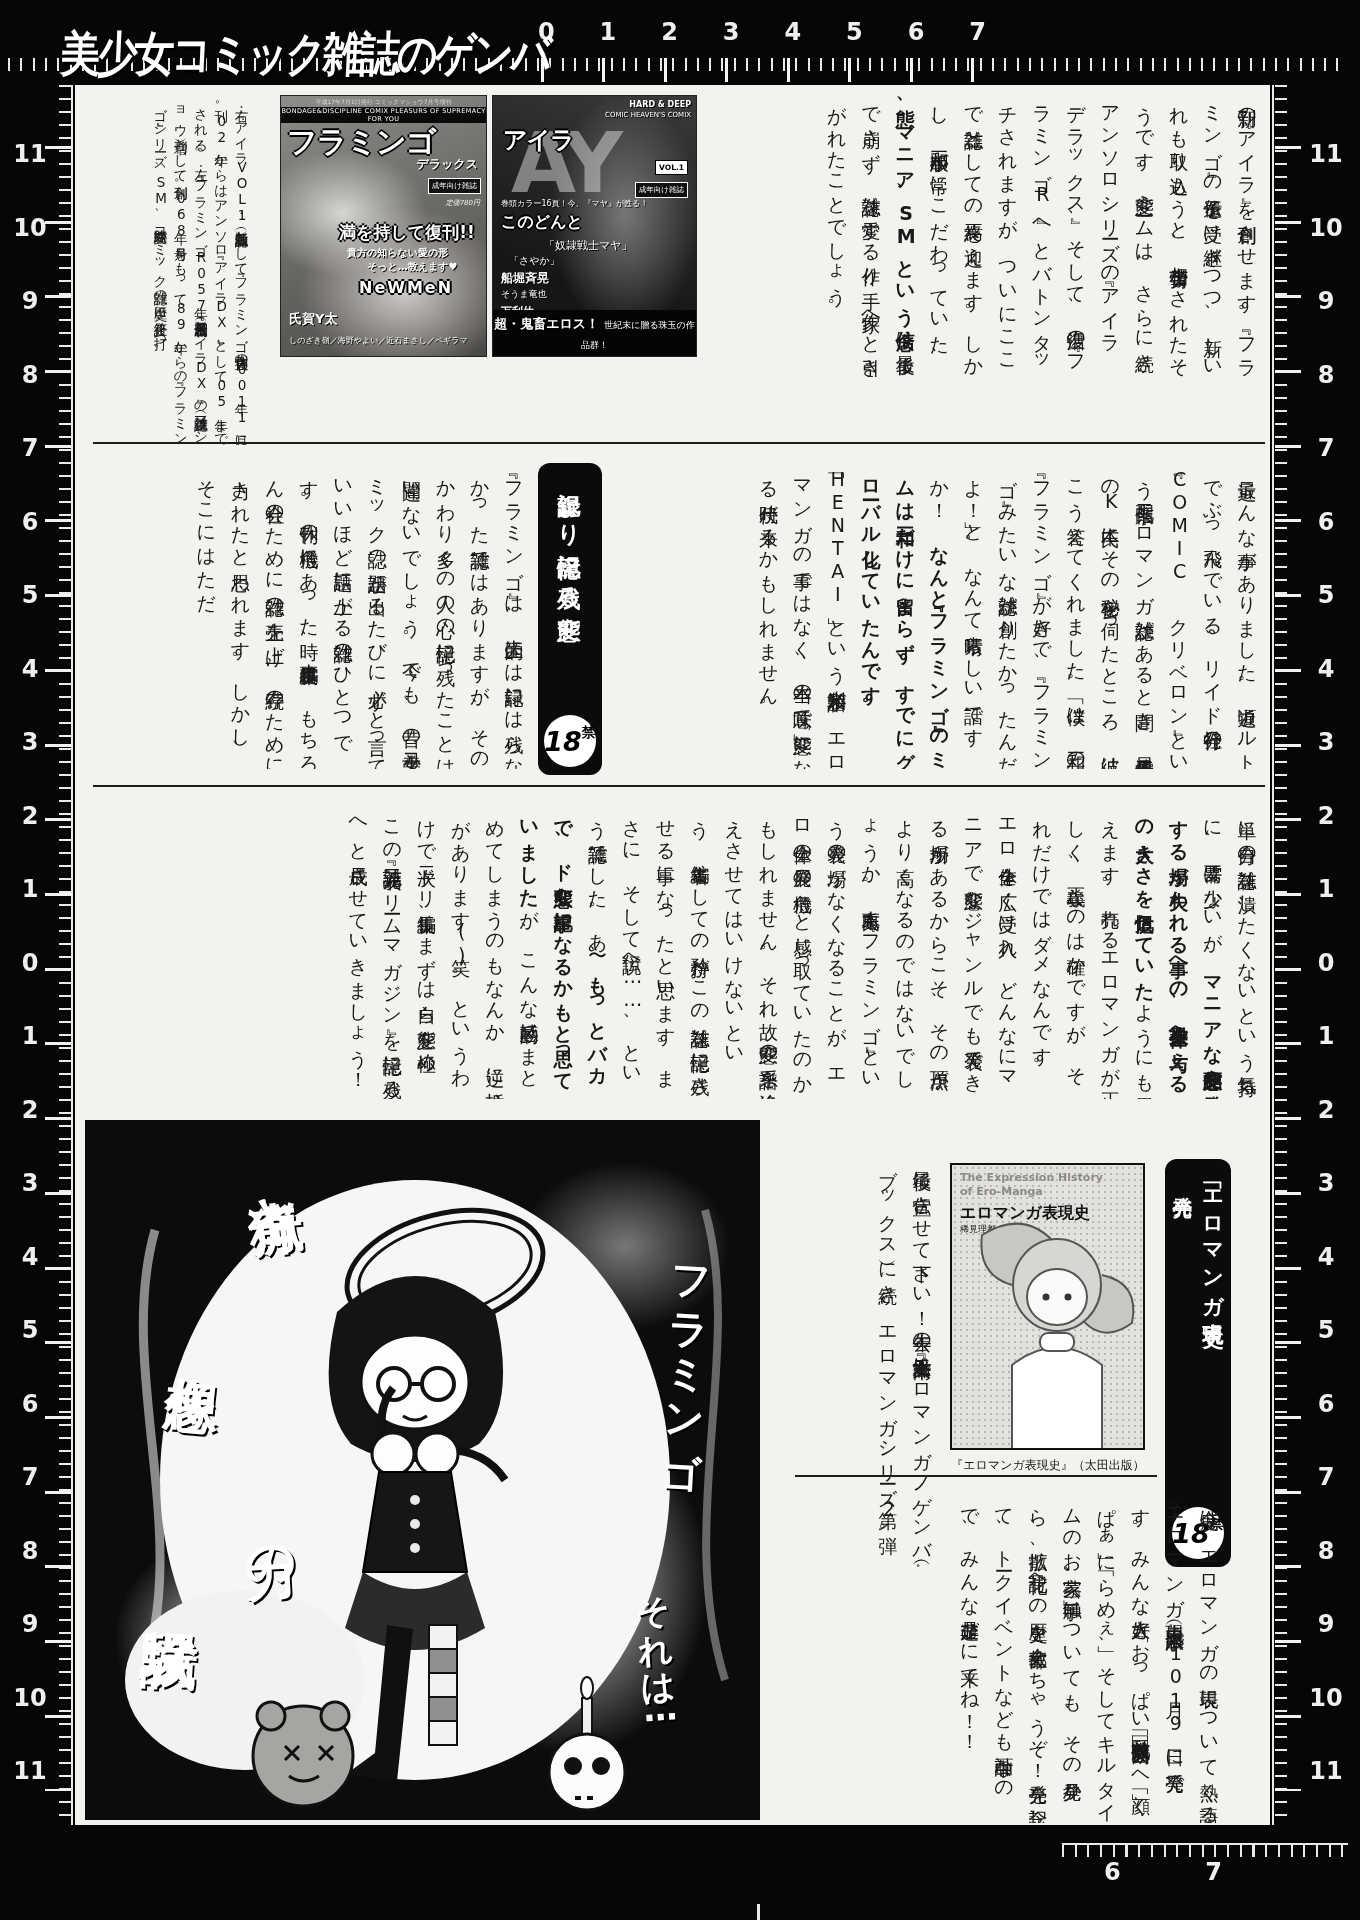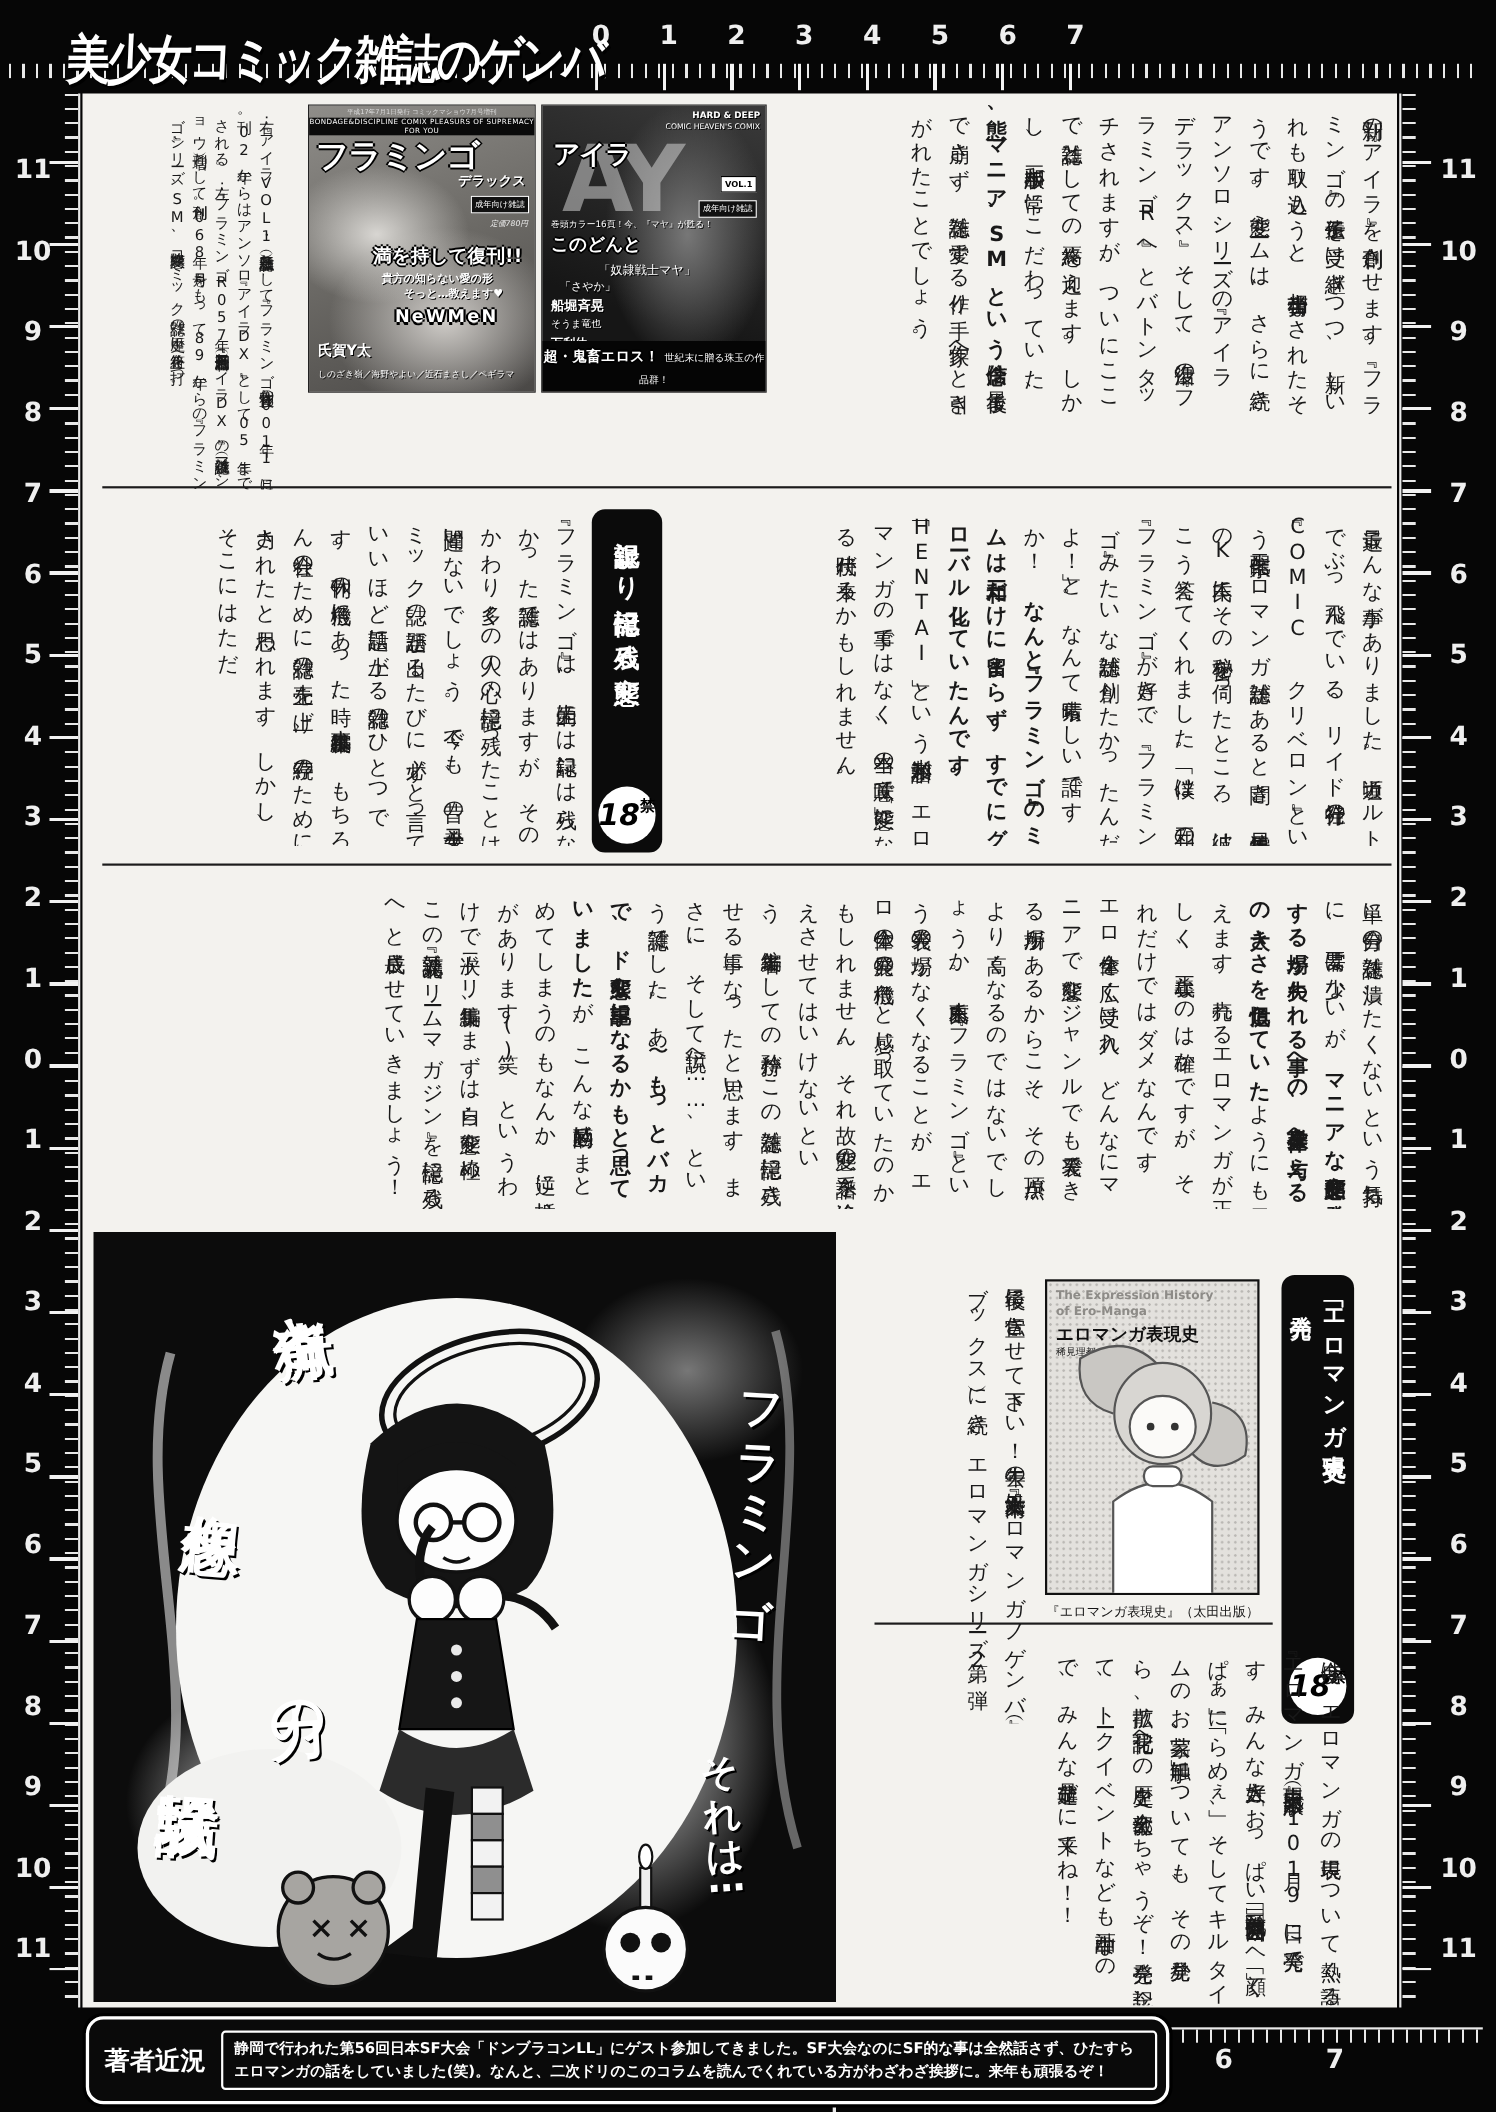--- a/index.html
+++ b/index.html
@@ -328,18 +328,14 @@
         <span class="num">18</span>
         <span class="kin">禁</span>
       </div>
     </div>
 
     <div class="divider" style="left:720px;top:1390px;width:362px;"></div>
 
     <div class="vtext" style="left:720px;top:1410px;width:432px;height:328px;">今度は、エロマンガの表現について熱く語る『エロマンガ表現史』（太田出版）が10月19日に発売です。みんな大好き「おっぱい」「乳首残像」「断面図」「アヘ顔」「くぱぁ」に「らめぇ」、そしてキルタイムのお家芸、「触手」についても、その発見から、拡散、記号化への歴史を全部教えちゃうぞ！発売を記念して、トークイベントなども計画中なので、みんな是非遊びに来てね！！</div>
   </div>
 
-  <div class="authorbar">
-    <div class="author-label">著者近況</div>
-    <div class="author-text">静岡で行われた第56回日本SF大会「ドンブラコンLL」にゲスト参加してきました。SF大会なのにSF的な事は全然話さず、ひたすらエロマンガの話をしていました(笑)。なんと、二次ドリのこのコラムを読んでくれている方がわざわざ挨拶に。来年も頑張るぞ！</div>
-  </div>
 
 </div>
 
 </body></html>

